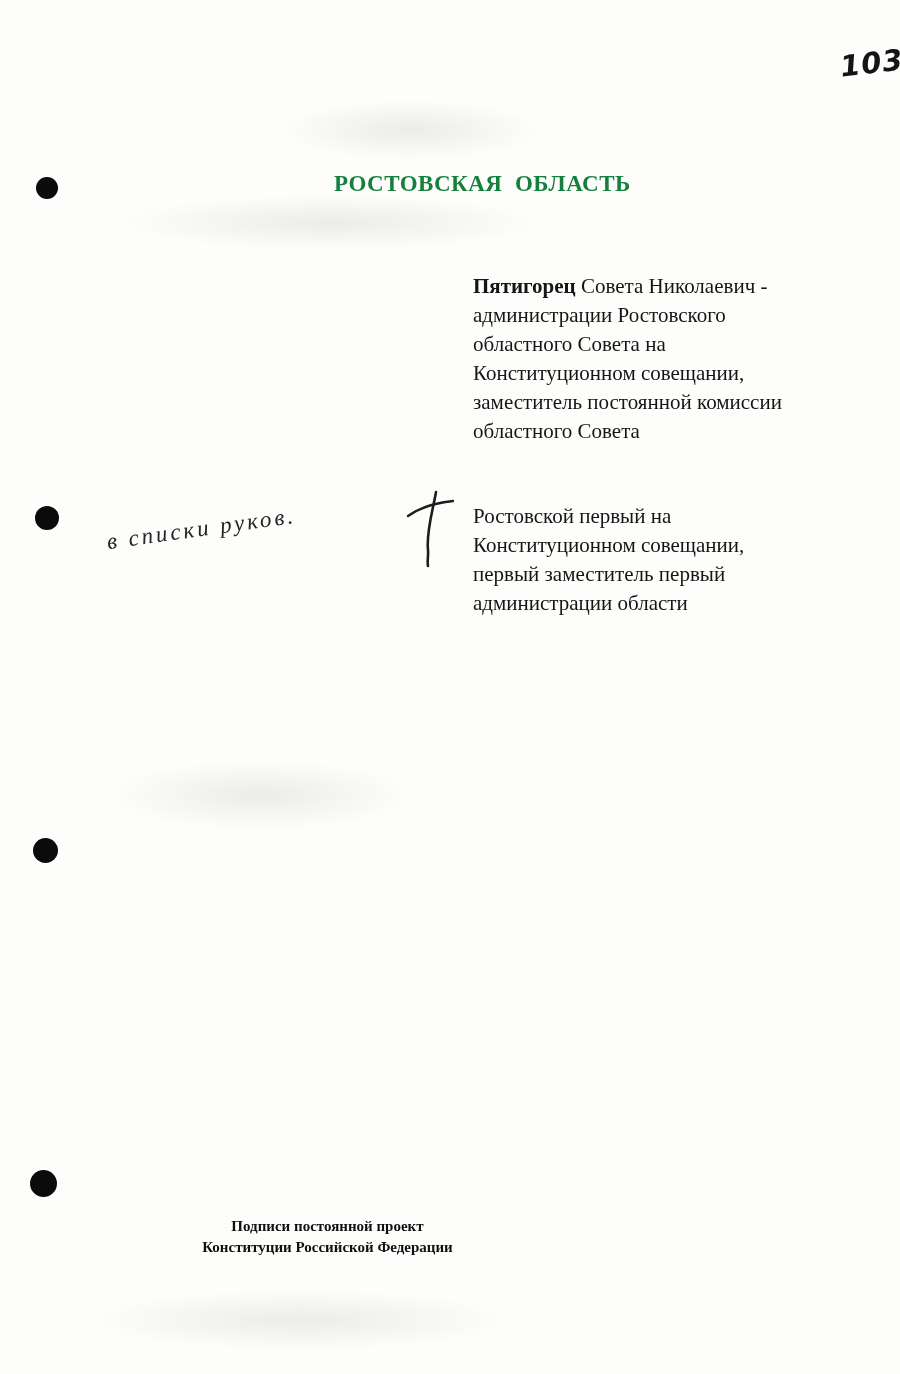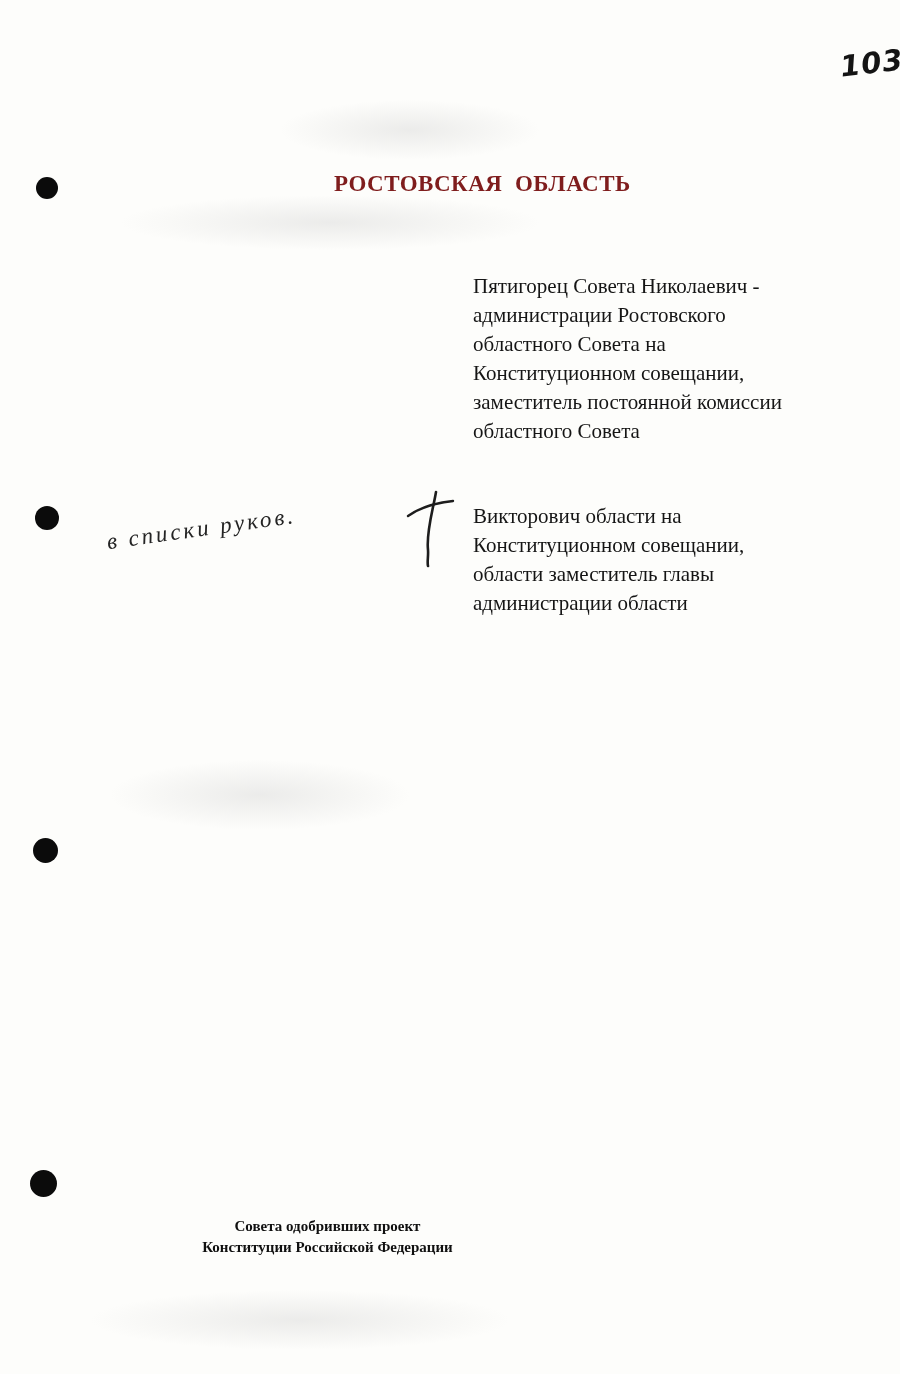--- a/index.html
+++ b/index.html
@@ -48,34 +48,34 @@
     color: #141414;
   }
   .title {
     position: absolute;
     left: 334px;
     top: 171px;
     font-size: 23px;
     font-weight: bold;
     letter-spacing: 0.5px;
     white-space: pre;
-    color: #7f1d1d;
+    color: #15803d;
   }
   .entry {
     position: absolute;
     left: 473px;
     width: 370px;
     font-size: 21px;
     line-height: 29px;
     color: #151515;
   }
   .entry.e1 { top: 272px; }
   .entry.e2 { top: 502px; }
   .entry .first-line { white-space: pre-wrap; }
-  .entry .bold { font-weight: normal; }
+  .entry .bold { font-weight: bold; }
 
   .hand-note {
     position: absolute;
     left: 106px;
     top: 516px;
     transform: rotate(-8deg);
     font-style: italic;
     font-size: 23px;
     letter-spacing: 3px;
     color: #242424;
@@ -129,24 +129,24 @@
   </div>
 
   <div class="hand-note">в списки руков.</div>
 
   <svg class="cross-mark" viewBox="0 0 52 82" xmlns="http://www.w3.org/2000/svg" title="+">
     <path d="M 31 4 C 28 22, 21 44, 23 62 C 23.5 68, 22 74, 23 78" fill="none" stroke="#1d1d1d" stroke-width="2.6" stroke-linecap="round"></path>
     <path d="M 3 28 C 14 20, 30 15, 48 13" fill="none" stroke="#1d1d1d" stroke-width="2.4" stroke-linecap="round"></path>
   </svg>
 
   <div class="entry e2">
-    <div class="line">Викторович области на</div>
+    <div class="line">Ростовской первый на</div>
     <div class="line">Конституционном совещании,</div>
-    <div class="line">области заместитель главы</div>
+    <div class="line">первый заместитель первый</div>
     <div class="line">администрации области</div>
   </div>
 
   <div class="footer">
-    <div>Совета одобривших проект</div>
+    <div>Подписи постоянной проект</div>
     <div>Конституции Российской Федерации</div>
   </div>
 
 </div>
 
 </body></html>

